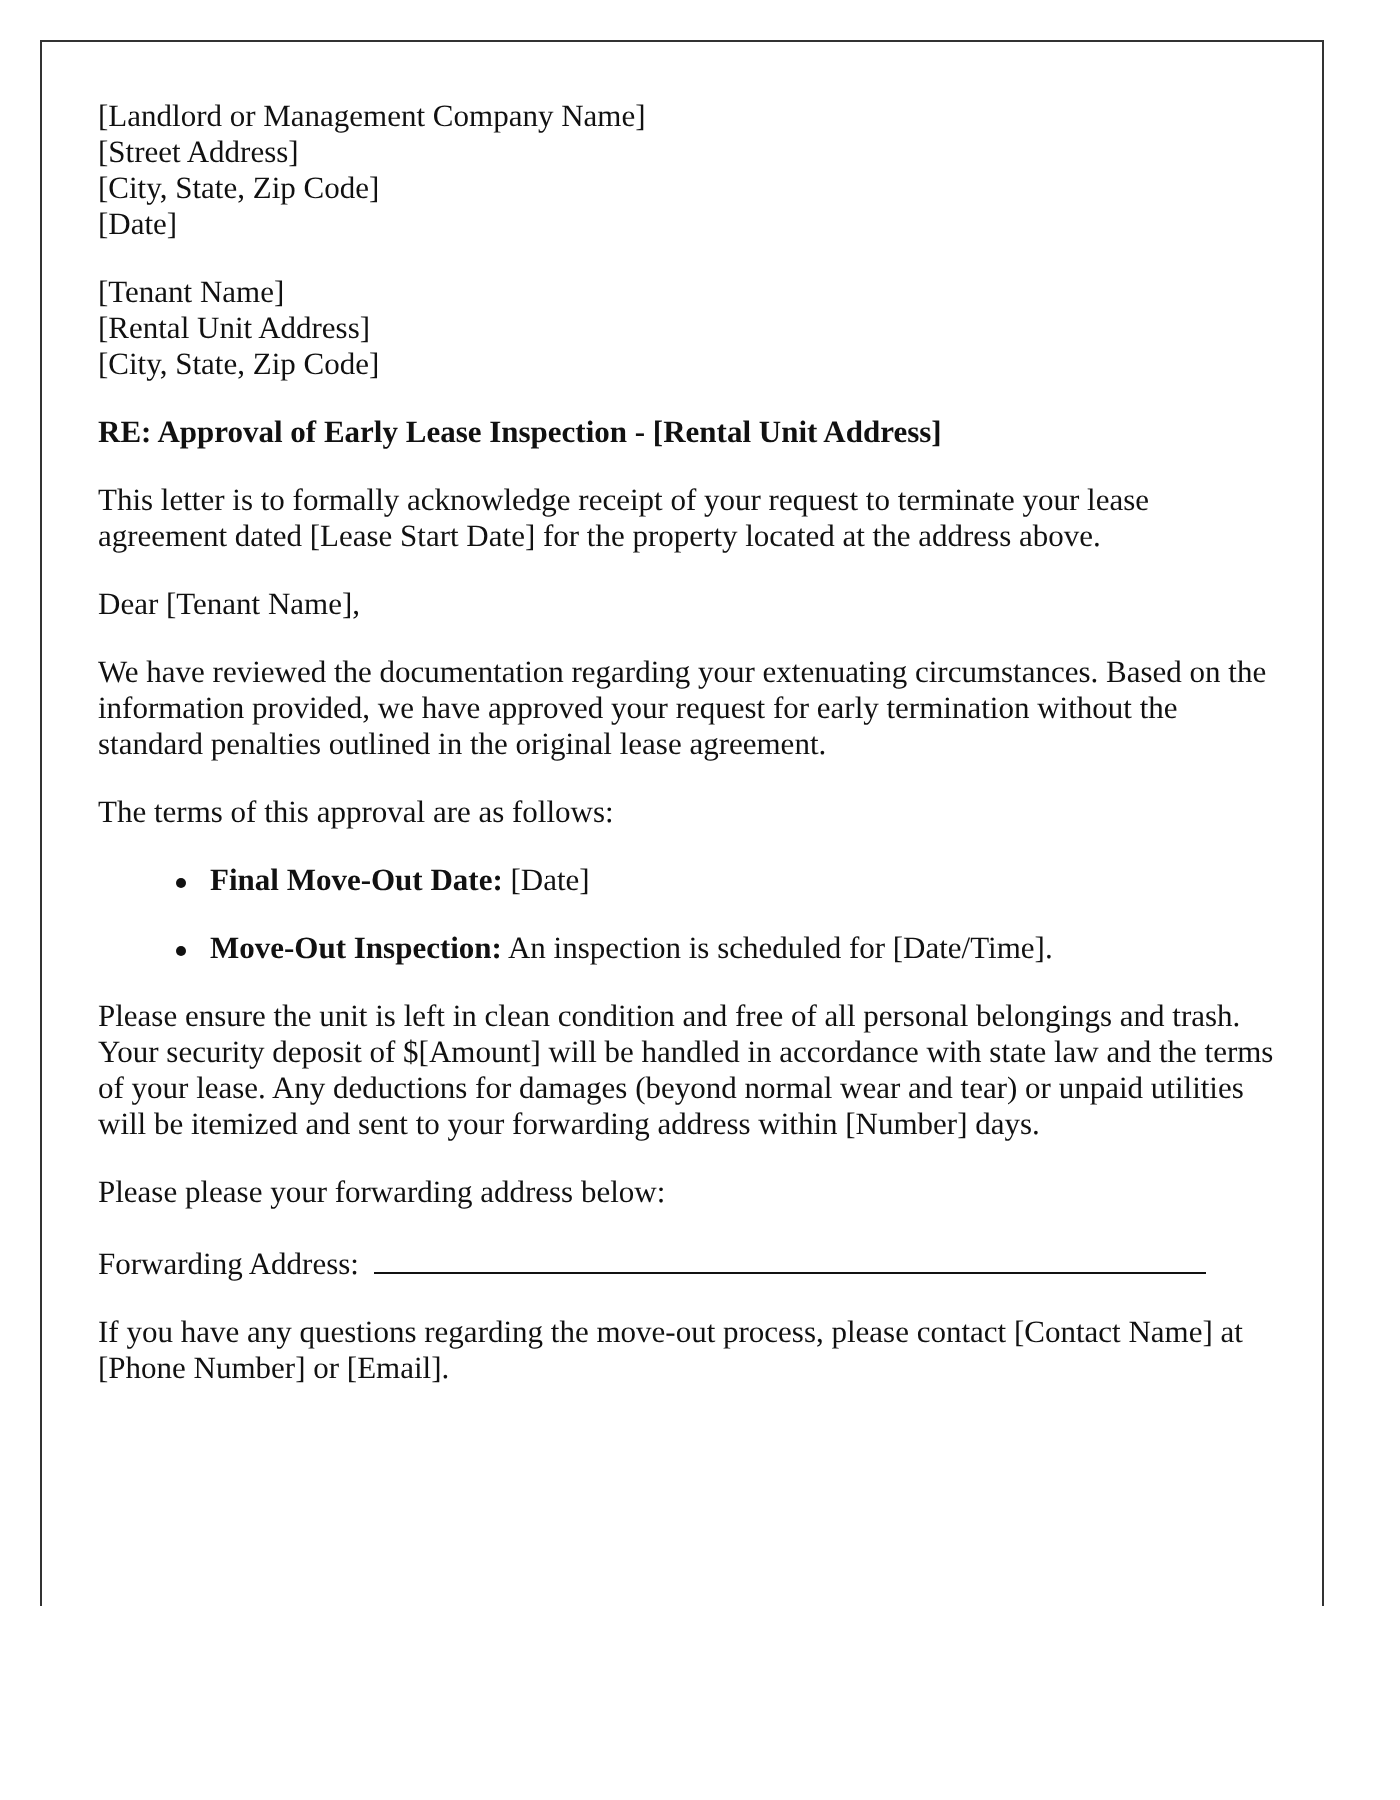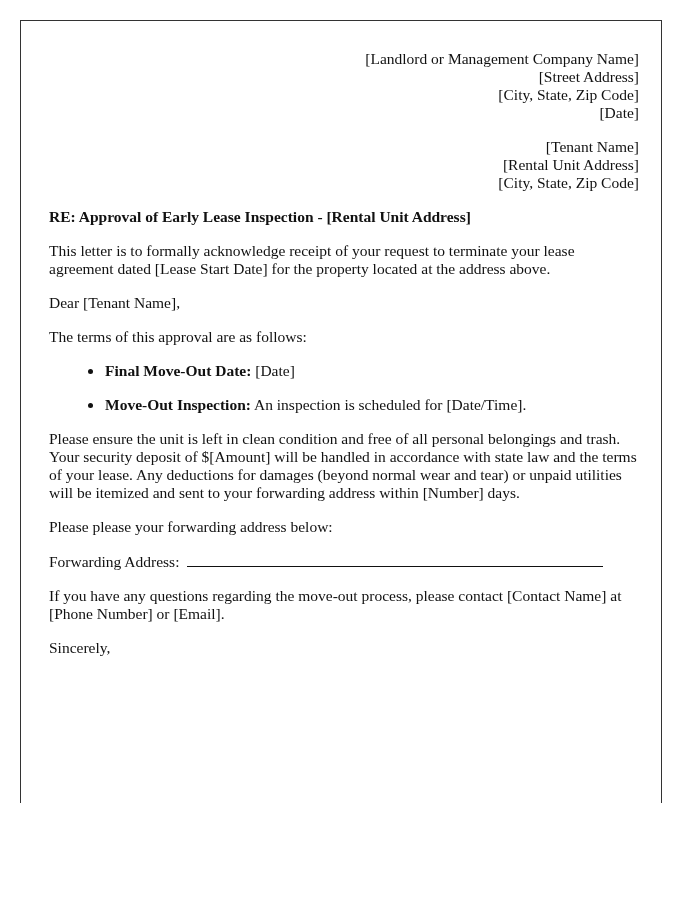--- a/index.html
+++ b/index.html
@@ -30,21 +30,20 @@
       box-sizing: content-box;
     }
     .content {
       position: absolute;
       left: 28px;
       top: 29px;
       width: 590px;
     }
     .block {
       margin: 0 0 16px 0;
-      text-align: right;
     }
     .block p {
       margin: 0;
     }
     .subject {
       font-weight: bold;
       margin: 0 0 16px 0;
     }
     p.para {
       margin: 0 0 16px 0;
@@ -105,20 +104,21 @@
       <p>[Rental Unit Address]</p>
       <p>[City, State, Zip Code]</p>
     </div>
 
     <p class="subject">RE: Approval of Early Lease Inspection - [Rental Unit Address]</p>
 
     <p class="para">This letter is to formally acknowledge receipt of your request to terminate your lease agreement dated [Lease Start Date] for the property located at the address above.</p>
 
     <p class="para">Dear [Tenant Name],</p>
 
+    <p class="para">We have reviewed the documentation regarding your extenuating circumstances. Based on the information provided, we have approved your request for early termination without the standard penalties outlined in the original lease agreement.</p>
 
     <p class="para">The terms of this approval are as follows:</p>
 
     <ul class="terms">
       <li>
         <span class="bullet"></span>
         <span class="term-label">Final Move-Out Date:</span><span> [Date]</span>
       </li>
       <li>
         <span class="bullet"></span>
@@ -130,16 +130,15 @@
 
     <p class="para">Please please your forwarding address below:</p>
 
     <p class="para">
       <span>Forwarding Address:</span>
       <span class="fwd-line"></span>
     </p>
 
     <p class="para">If you have any questions regarding the move-out process, please contact [Contact Name] at [Phone Number] or [Email].</p>
 
-    <p class="para">Sincerely,</p>
 
   </div>
 </div>
 
 </body></html>

